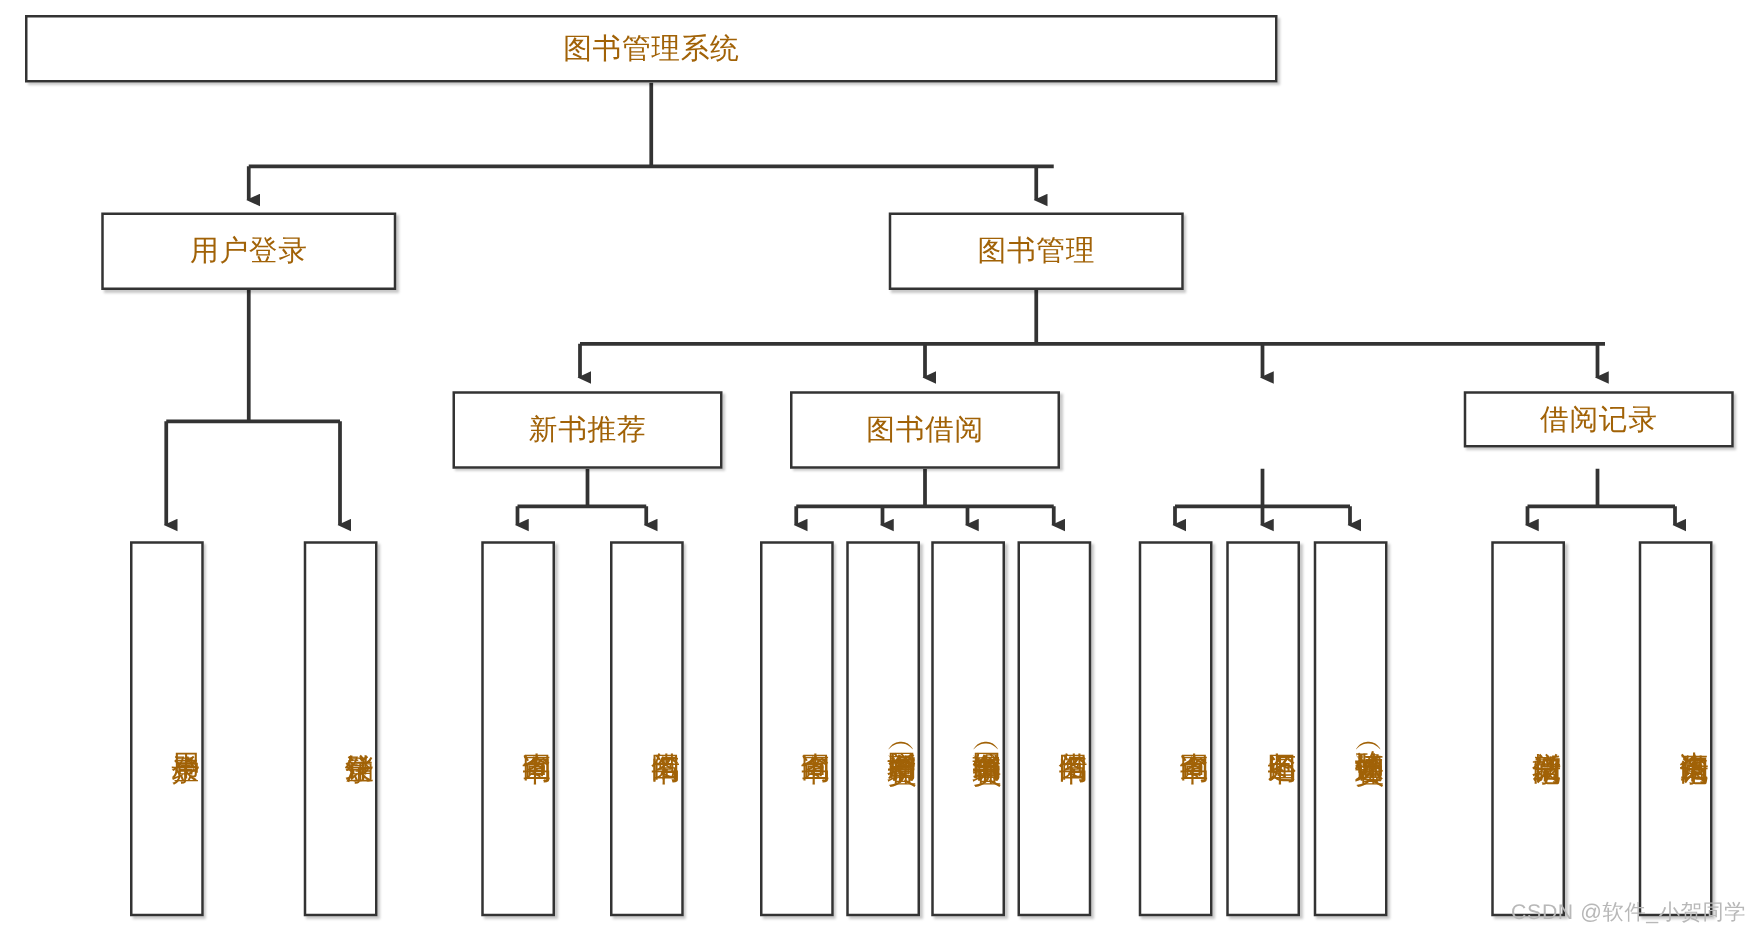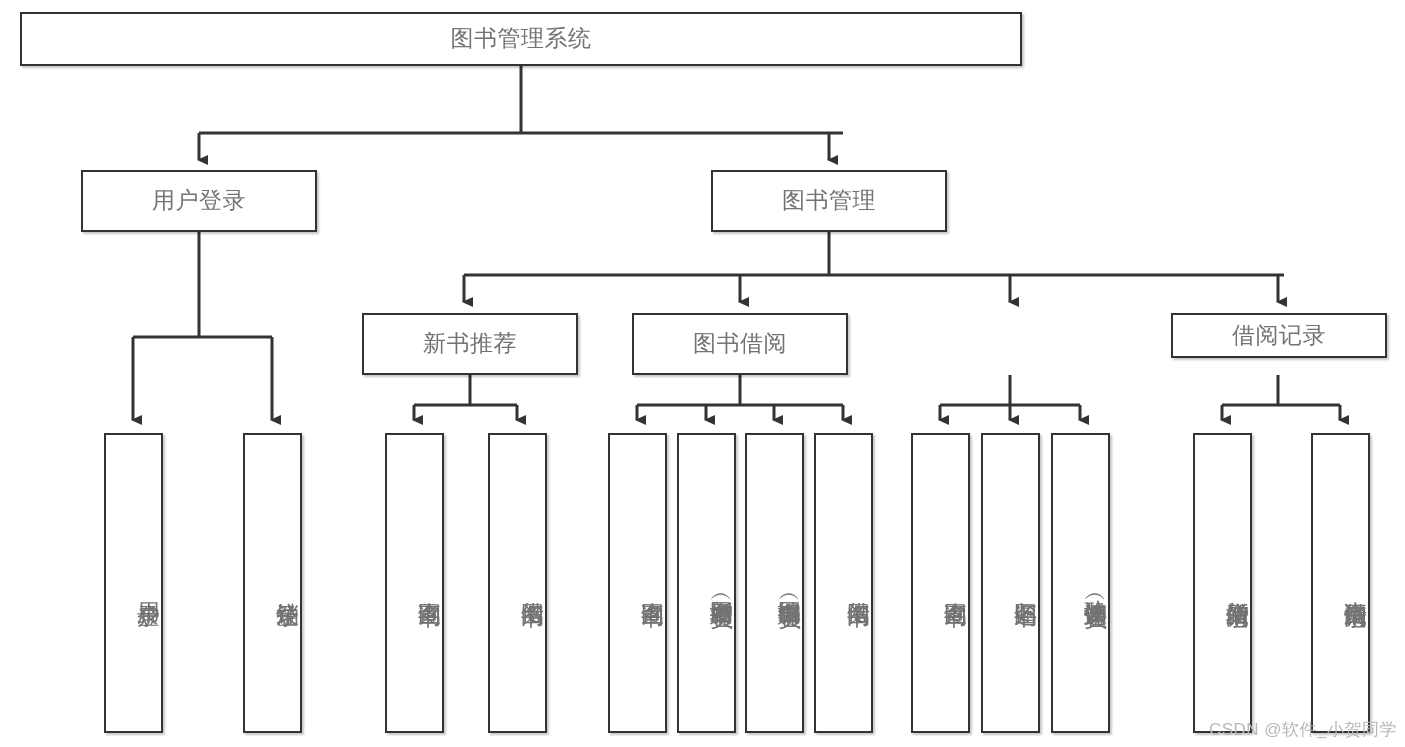--- a/index.html
+++ b/index.html
@@ -27,21 +27,21 @@
   }
   .node {
     position: absolute;
     box-sizing: border-box;
     background: #ffffff;
     border: 2px solid #333333;
     box-shadow: 2px 2px 2px rgba(0,0,0,0.22);
     display: flex;
     align-items: center;
     justify-content: center;
-    color: #737373;
+    color: #a16207;
     line-height: 1.12;
   }
   .node.horiz {
     font-size: 23px;
     letter-spacing: 0.5px;
   }
   .node.vert {
     writing-mode: vertical-rl;
     text-orientation: upright;
     font-size: 23px;

